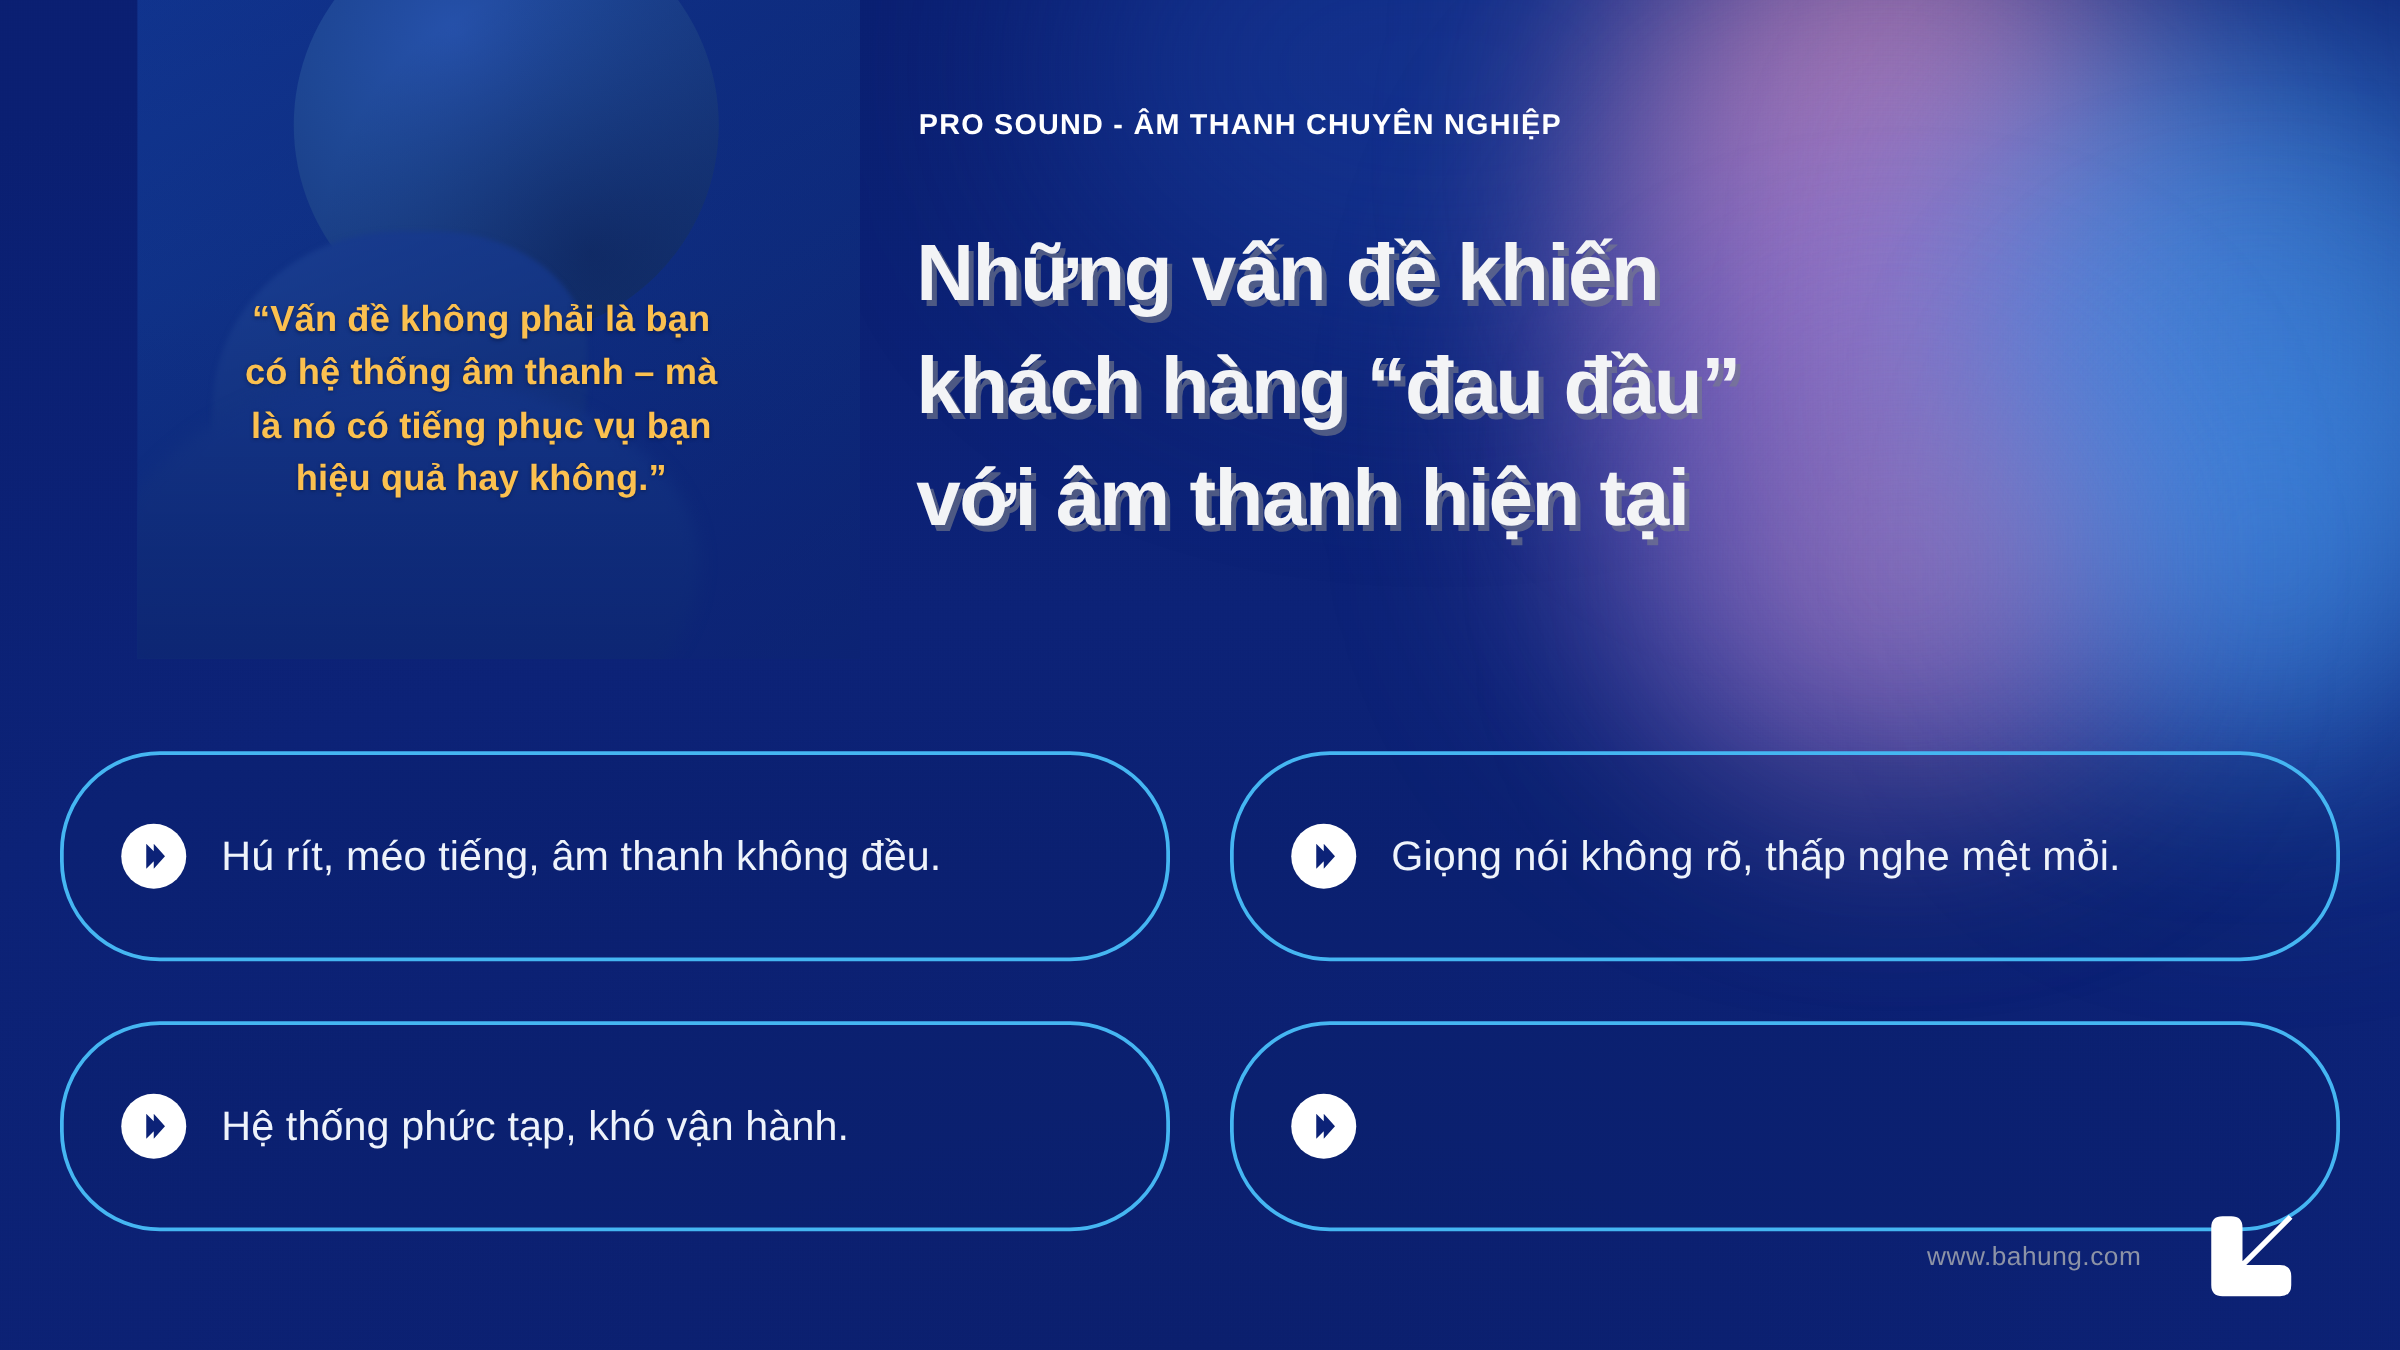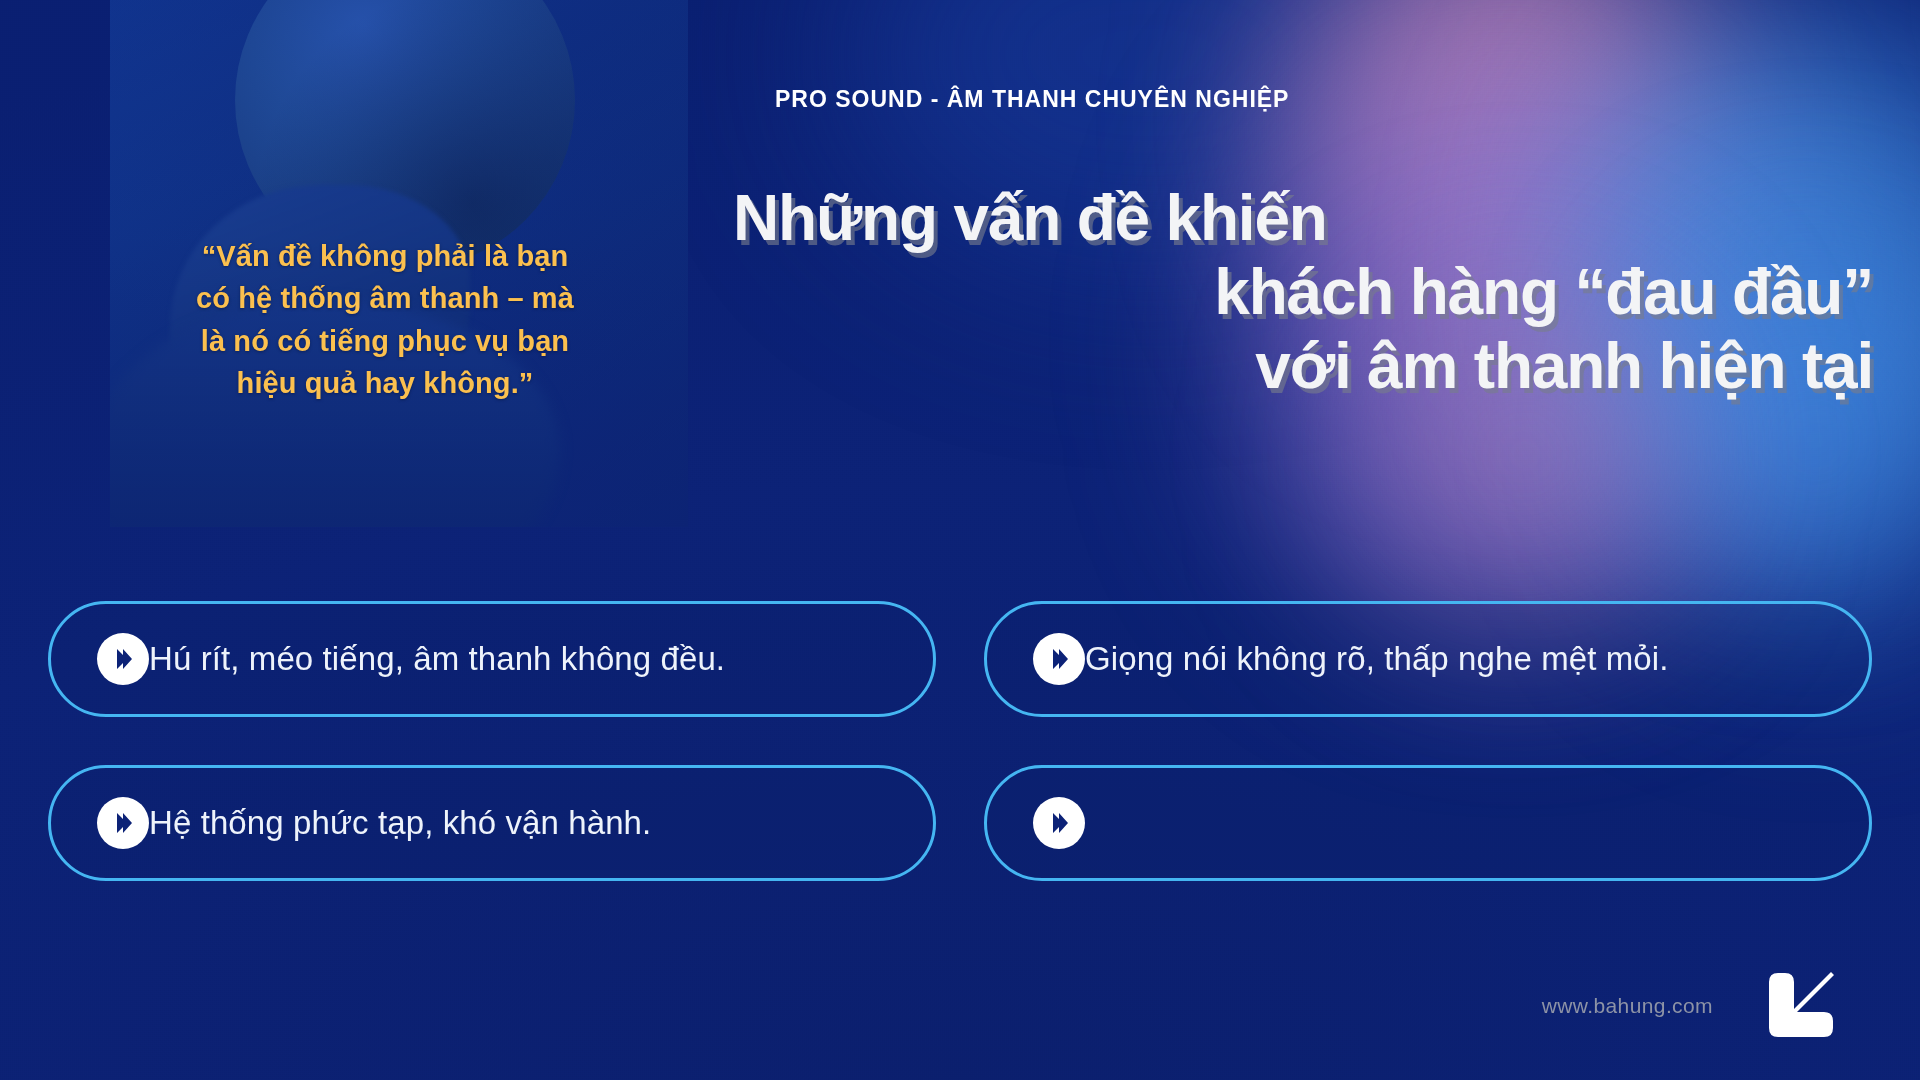--- a/index.html
+++ b/index.html
@@ -84,49 +84,49 @@
   }
   .quote .qline { display:block; white-space:nowrap; }
 
   
   .eyebrow {
     position:absolute; left:735px; top:86px;
     color:#ffffff;
     font-size:23px;
     font-weight:700;
     letter-spacing:1.0px;
-    margin-left:40px;
   }
   .headline {
     position:absolute; left:733px; top:186px; width:1140px;
     color:#f3f4f6;
     font-size:64px;
     font-weight:800;
     line-height:1.0;
     letter-spacing:-1.2px;
     text-shadow:4px 5px 0 rgba(120,125,140,.62);
   }
   .headline .hline { display:block; white-space:nowrap; }
-  .headline .hline + .hline { margin-top:10px;text-align:right; }
+  .headline .hline + .hline { margin-top:26px; }
 
   
   .pills {
     position:absolute; left:48px; top:601px;
     width:1824px;
     display:grid;
     grid-template-columns:888px 888px;
     column-gap:48px;
     row-gap:48px;
   }
   .pill {
-    height:116px;
+    height:168px;
     border:3px solid #45b6f2;
     border-radius:80px;
     display:flex;
     align-items:center;
+    gap:28px;
     padding:0 46px;
     background:rgba(9,30,107,.22);
   }
   .pill .bullet {
     flex:0 0 auto;
     width:52px; height:52px;
     border-radius:50%;
     background:#ffffff;
     display:flex; align-items:center; justify-content:center;
   }

